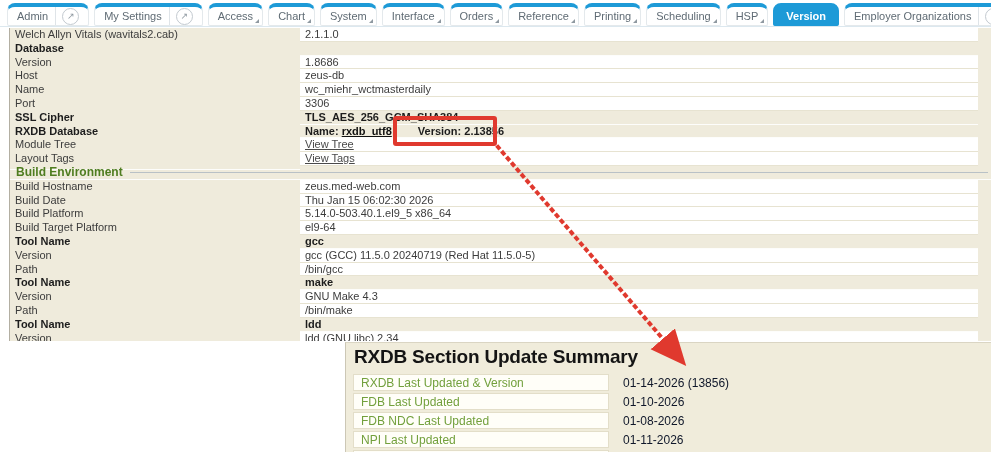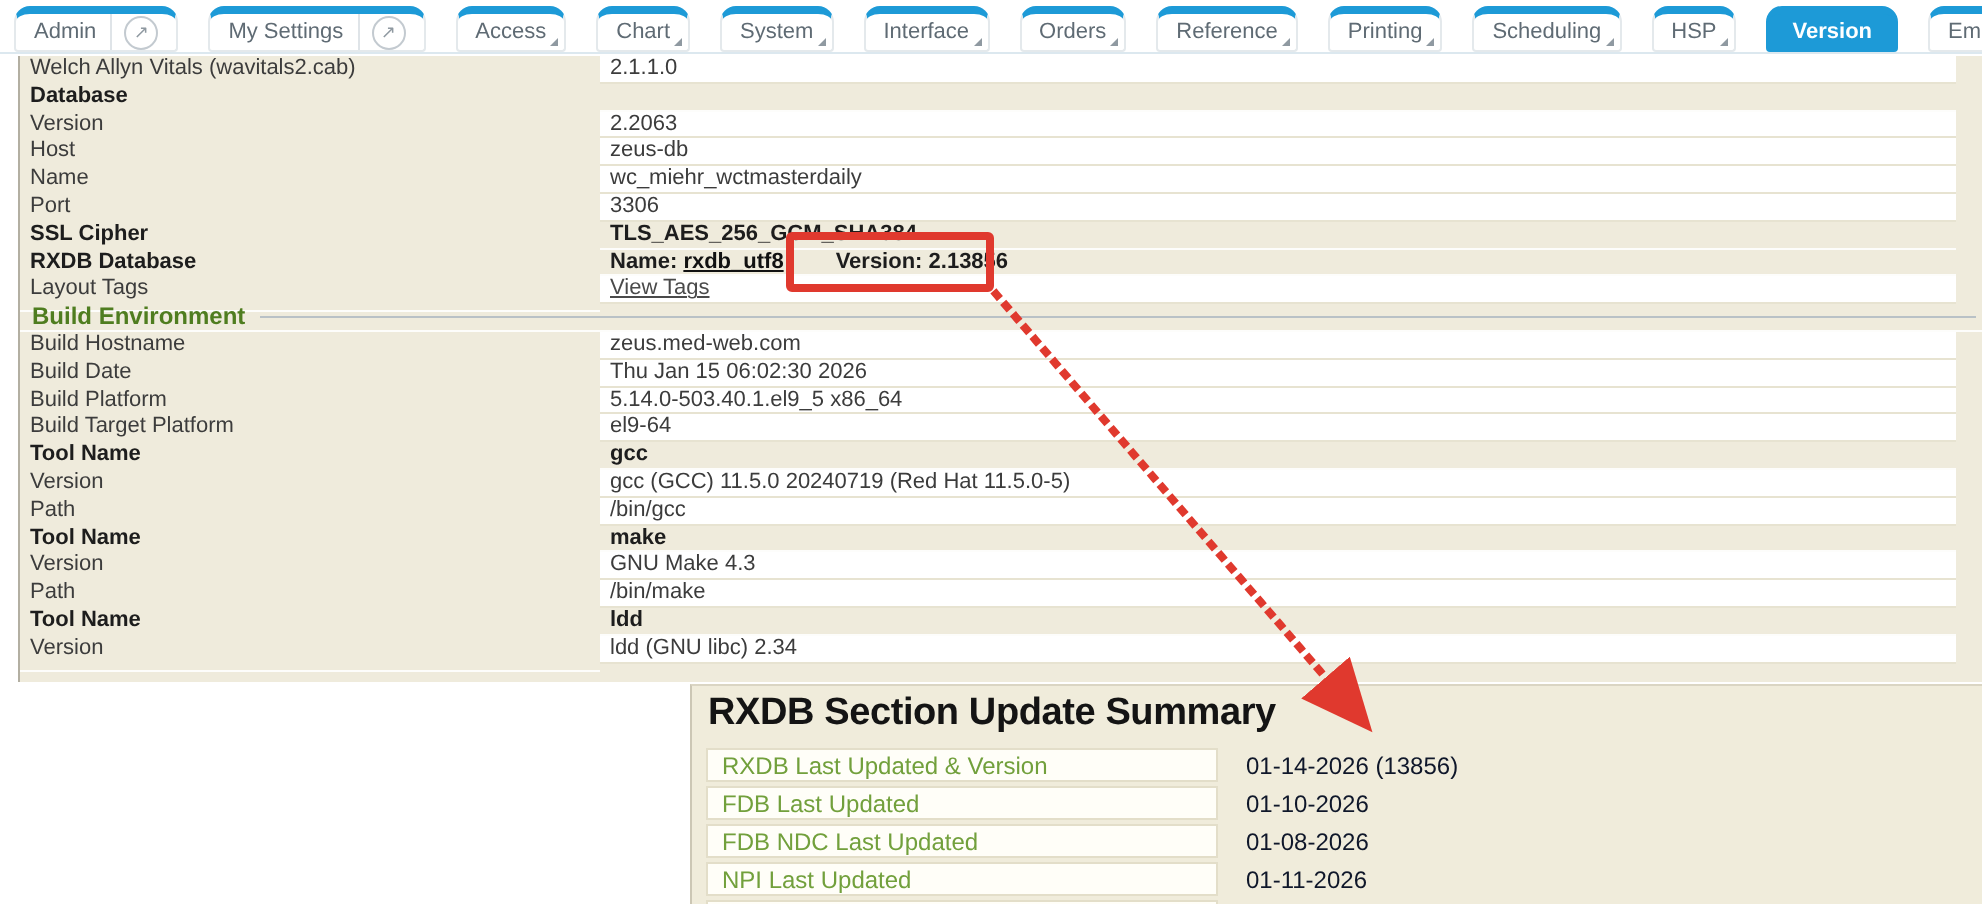--- a/index.html
+++ b/index.html
@@ -1,21 +1,21 @@
 <!DOCTYPE html>
 <html><head>
 <meta charset="utf-8">
 <style>
   html,body{margin:0;padding:0;}
   body{width:991px;height:452px;position:relative;overflow:hidden;background:#fff;
        font-family:"Liberation Sans",sans-serif;}
 
   
   .tabbar{position:absolute;top:0;left:0;width:991px;height:27px;background:#fff;
-          border-bottom:1px solid #dce8ef;display:flex;align-items:flex-start;gap:15px;
+          border-bottom:1px solid #dce8ef;display:flex;align-items:flex-start;gap:5px;
           padding:3px 0 0 7px;box-sizing:border-box;overflow:hidden;white-space:nowrap;}
   .tab{flex:0 0 auto;position:relative;display:flex;align-items:center;height:23px;
        background:#fff;border:1px solid #e4e9ec;border-top:4px solid #1d9ad7;
        border-radius:8px 8px 2px 2px;padding:0 9px;font-size:11px;color:#5f6b74;
        box-sizing:border-box;cursor:pointer;}
   .tab.active{background:#1d9ad7;border-color:#1d9ad7;color:#fff;font-weight:bold;padding:0 12px;}
   .dd-mark{position:absolute;right:3px;bottom:2px;width:0;height:0;
            border-bottom:4px solid #8f99a1;border-left:4px solid transparent;}
   .popout-wrap{margin-left:7px;padding-left:6px;border-left:1px solid #dfe4e8;
                display:flex;align-items:center;height:100%;}
@@ -126,41 +126,45 @@
       <div class="trow">
         <div class="tl">Welch Allyn Vitals (wavitals2.cab)</div>
         <div class="tv">2.1.1.0</div>
       </div>
       <div class="trow header">
         <div class="tl">Database</div>
         <div class="tv"></div>
       </div>
       <div class="trow">
         <div class="tl">Version</div>
-        <div class="tv">2.2063</div>
+        <div class="tv">1.8686</div>
       </div>
       <div class="trow">
         <div class="tl">Host</div>
         <div class="tv">zeus-db</div>
       </div>
       <div class="trow">
         <div class="tl">Name</div>
         <div class="tv">wc_miehr_wctmasterdaily</div>
       </div>
       <div class="trow">
         <div class="tl">Port</div>
         <div class="tv">3306</div>
       </div>
       <div class="trow header">
         <div class="tl">SSL Cipher</div>
         <div class="tv">TLS_AES_256_GCM_SHA384</div>
       </div>
       <div class="trow header">
         <div class="tl">RXDB Database</div>
         <div class="tv"><span>Name: </span><a class="cell-link">rxdb_utf8</a><span class="rxdb-ver">Version: 2.13856</span></div>
+      </div>
+      <div class="trow">
+        <div class="tl">Module Tree</div>
+        <div class="tv"><a class="cell-link">View Tree</a></div>
       </div>
       <div class="trow">
         <div class="tl">Layout Tags</div>
         <div class="tv"><a class="cell-link">View Tags</a></div>
       </div>
       <div class="trow section">
         <span class="sec-label">Build Environment</span>
         <span class="sec-rule"></span>
       </div>
       <div class="trow">

